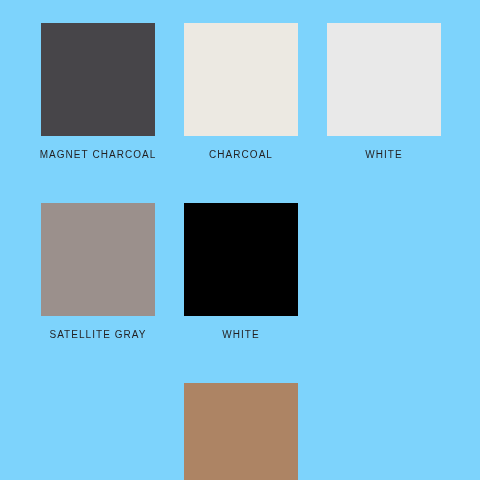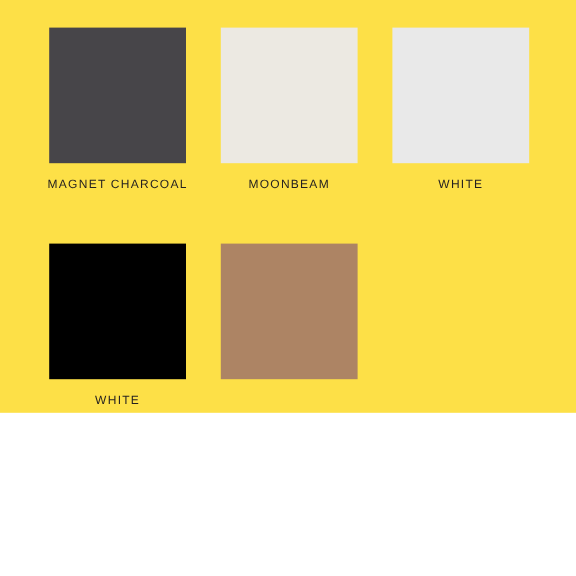--- a/index.html
+++ b/index.html
@@ -9,22 +9,22 @@
   body {
     width: 480px;
     height: 480px;
     background: #ffffff;
     font-family: "Liberation Sans", sans-serif;
     overflow: hidden;
   }
   #palette-board {
     position: relative;
     width: 480px;
-    height: 344px;
-    background: #fde047;
+    height: 480px;
+    background: #7dd3fc;
   }
   .swatch-grid {
     position: absolute;
     left: 41px;
     top: 23px;
     width: 399px;
     display: grid;
     grid-template-columns: repeat(3, 114px);
     column-gap: 29px;
     row-gap: 42px;
@@ -60,28 +60,32 @@
 <div id="palette-board">
   <div class="swatch-grid">
 
     <div class="swatch-cell">
       <div class="swatch-chip" style="background-color: rgb(71, 69, 73);"></div>
       <div class="swatch-label" style="color: rgb(35, 31, 32);">MAGNET CHARCOAL</div>
     </div>
 
     <div class="swatch-cell">
       <div class="swatch-chip" style="background-color: rgb(236, 233, 226);"></div>
-      <div class="swatch-label" style="color: rgb(35, 31, 32);">MOONBEAM</div>
+      <div class="swatch-label" style="color: rgb(35, 31, 32);">CHARCOAL</div>
     </div>
 
     <div class="swatch-cell">
       <div class="swatch-chip" style="background-color: rgb(233, 233, 233);"></div>
       <div class="swatch-label" style="color: rgb(35, 31, 32);">WHITE</div>
     </div>
 
+    <div class="swatch-cell">
+      <div class="swatch-chip" style="background-color: rgb(155, 144, 140);"></div>
+      <div class="swatch-label" style="color: rgb(35, 31, 32);">SATELLITE GRAY</div>
+    </div>
 
 
     <div class="swatch-cell">
       <div class="swatch-chip" style="background-color: rgb(0, 0, 0);"></div>
       <div class="swatch-label" style="color: rgb(35, 31, 32);">WHITE</div>
     </div>
 
     <div class="swatch-cell centered-row">
       <div class="swatch-chip" style="background-color: rgb(173, 132, 100);"></div>
 

